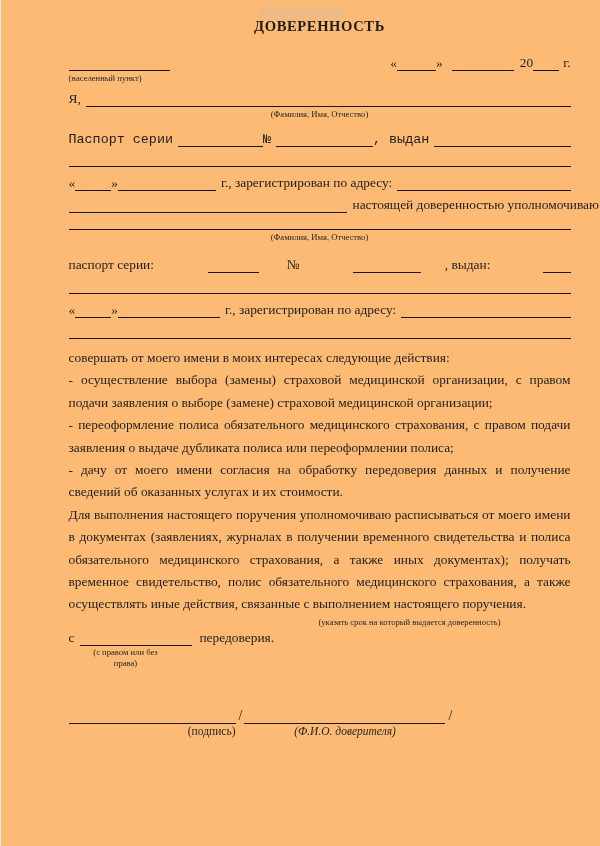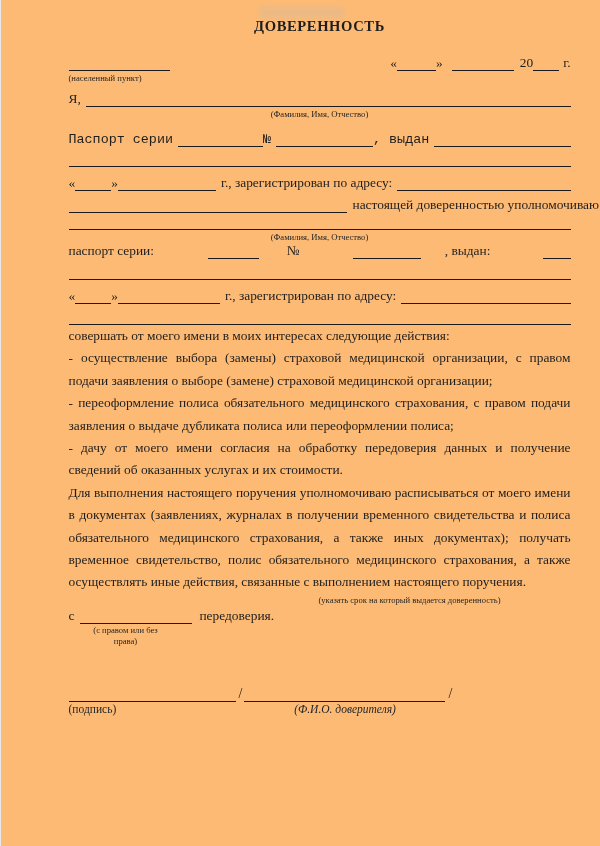--- a/index.html
+++ b/index.html
@@ -96,21 +96,21 @@
     </div>
 
     <div class="frow" style="margin-top:7px; height:15px;">
       <span class="blank" style="width:278px;"></span>
       <span class="txt" style="padding-left:6px;">настоящей доверенностью уполномочиваю</span>
     </div>
 
     <div class="fullline" style="height:16px;"></div>
     <div class="caption center" style="margin-top:2px;">(Фамилия, Имя, Отчество)</div>
 
-    <div class="frow" style="gap:24px;">
+    <div class="frow" style="margin-top:14px;gap:24px;">
       <span class="txt">паспорт серии:</span>
       <span class="txt" style="width:6px;"></span>
       <span class="blank" style="width:51px;"></span>
       <span class="txt" style="padding-left:4px;">№</span>
       <span class="txt" style="width:5px;"></span>
       <span class="blank" style="width:68px;"></span>
       <span class="txt">, выдан:</span>
       <span class="txt" style="width:5px;"></span>
       <span class="blank fill"></span>
     </div>
@@ -121,21 +121,21 @@
       <span class="txt">«</span>
       <span class="blank" style="width:36px;"></span>
       <span class="txt">»</span>
       <span class="blank" style="width:102px;"></span>
       <span class="txt" style="padding:0 5px;">г., зарегистрирован по адресу:</span>
       <span class="blank fill"></span>
     </div>
 
     <div class="fullline" style="height:20px;"></div>
 
-    <div style="margin-top:0;">
+    <div style="margin-top:8px;">
       <p class="para">совершать от моего имени в моих интересах следующие действия:</p>
       <p class="para">- осуществление выбора (замены) страховой медицинской организации, с правом подачи заявления о выборе (замене) страховой медицинской организации;</p>
       <p class="para">- переоформление полиса обязательного медицинского страхования, с правом подачи заявления о выдаче дубликата полиса или переоформлении полиса;</p>
       <p class="para">- дачу от моего имени согласия на обработку передоверия данных и получение сведений об оказанных услугах и их стоимости.</p>
       <p class="para">Для выполнения настоящего поручения уполномочиваю расписываться от моего имени в документах (заявлениях, журналах в получении временного свидетельства и полиса обязательного медицинского страхования, а также иных документах); получать временное свидетельство, полис обязательного медицинского страхования, а также осуществлять иные действия, связанные с выполнением настоящего поручения.</p>
     </div>
 
     <div class="caption" style="margin-left:233px; width:216px; text-align:center; margin-top:1px;">(указать срок на который выдается доверенность)</div>
 
     <div class="frow" style="margin-top:3px; height:15px;">
@@ -146,19 +146,19 @@
     </div>
     <div class="caption" style="margin-left:15px; width:84px; text-align:center; margin-top:1px;">(с правом или без права)</div>
 
     <div class="frow" style="margin-top:38px; height:17px;">
       <span class="blank" style="width:167px;"></span>
       <span class="txt sig-slash">/</span>
       <span class="blank" style="width:201px;"></span>
       <span class="txt sig-slash">/</span>
     </div>
     <div class="frow" style="margin-top:2px;">
-      <span class="caption" style="width:167px; text-align:left; font-size:11.5px;">(подпись)</span>
+      <span class="caption" style="width:167px; text-align:right; font-size:11.5px;">(подпись)</span>
       <span style="width:9px;"></span>
       <span class="caption" style="width:201px; text-align:center; font-size:11.5px;font-style:italic;">(Ф.И.О. доверителя)</span>
     </div>
 
   </div>
 </div>
 
 </body></html>

